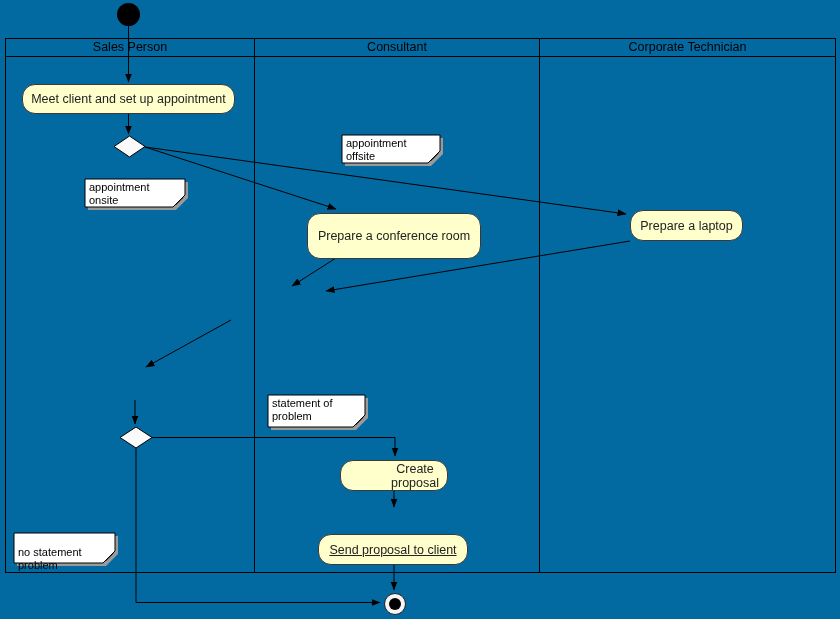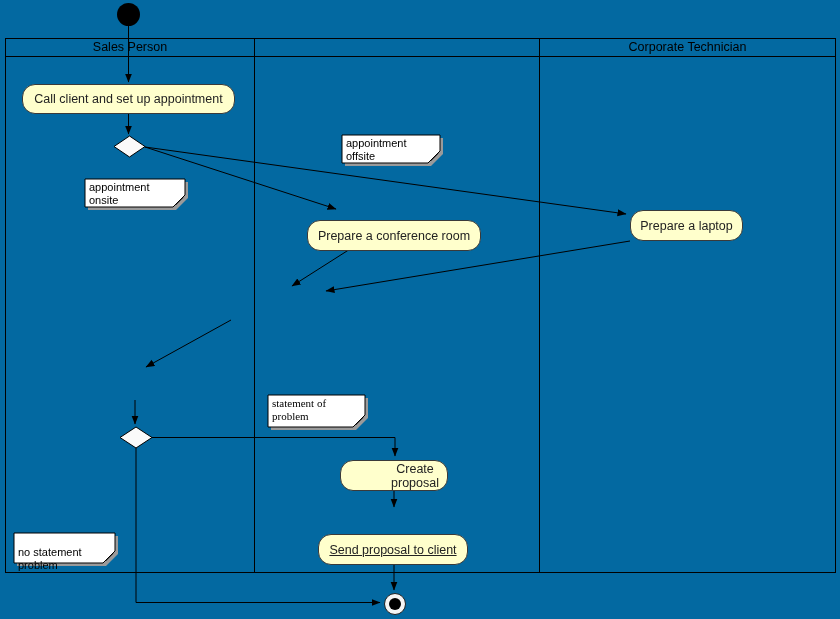--- a/index.html
+++ b/index.html
@@ -105,33 +105,34 @@
       <polyline points="136,448 136,602.5 380,602.5" marker-end="url(#arrow)"></polyline>
     </g>
 
     <polygon points="114,146.5 129.5,136 145,146.5 129.5,157" fill="#fafafa" stroke="#000" stroke-width="1"></polygon>
     <polygon points="120,437.5 136,427 152,437.5 136,448" fill="#fafafa" stroke="#000" stroke-width="1"></polygon>
   </svg>
 
   <div class="initial-node"></div>
 
   <div class="lane-title" style="left:6px; width:248px;">Sales Person</div>
+  <div class="lane-title" style="left:255px; width:284px;">Consultant</div>
   <div class="lane-title" style="left:540px; width:295px;">Corporate Technician</div>
 
-  <div class="activity" style="left:22px; top:84px; width:213px; height:30px;">Call client and set up appointment</div>
-  <div class="activity" style="left:307px; top:220px; width:174px; height:31px;">Prepare a conference room</div>
+  <div class="activity" style="left:22px; top:84px; width:213px; height:30px;">Meet client and set up appointment</div>
+  <div class="activity" style="left:307px; top:213px; width:174px; height:46px;">Prepare a conference room</div>
   <div class="activity" style="left:630px; top:210px; width:113px; height:31px;">Prepare a laptop</div>
   <div class="activity" style="left:340px; top:460px; width:108px; height:31px;padding-left:48px;">Create proposal</div>
   <div class="activity" style="left:318px; top:534px; width:150px; height:31px;text-decoration:underline;">Send proposal to client</div>
 
   <div class="note-text" style="left:346px; top:137px; width:90px;">appointment
 offsite</div>
   <div class="note-text" style="left:89px; top:181px; width:92px;">appointment
 onsite</div>
-  <div class="note-text" style="left:272px; top:397px; width:90px;font-family:Liberation Serif, serif;">statement of
+  <div class="note-text" style="left:272px; top:397px; width:90px;">statement of
 problem</div>
   <div class="note-text" style="left:18px; top:546px; width:94px;">no statement
 problem</div>
 
   <div class="final-node">
     <div class="dot"></div>
   </div>
 
 </div>
 

